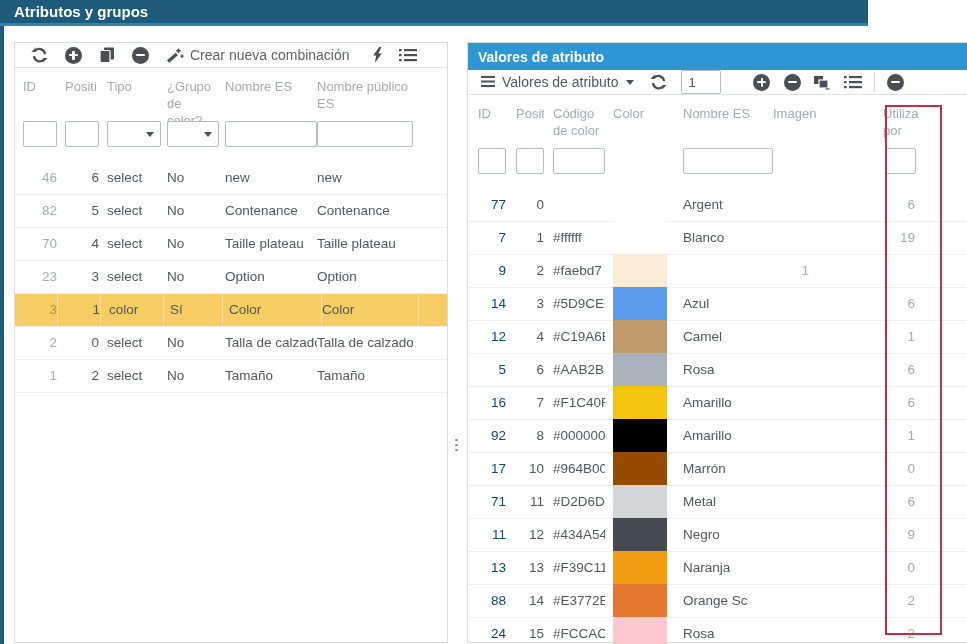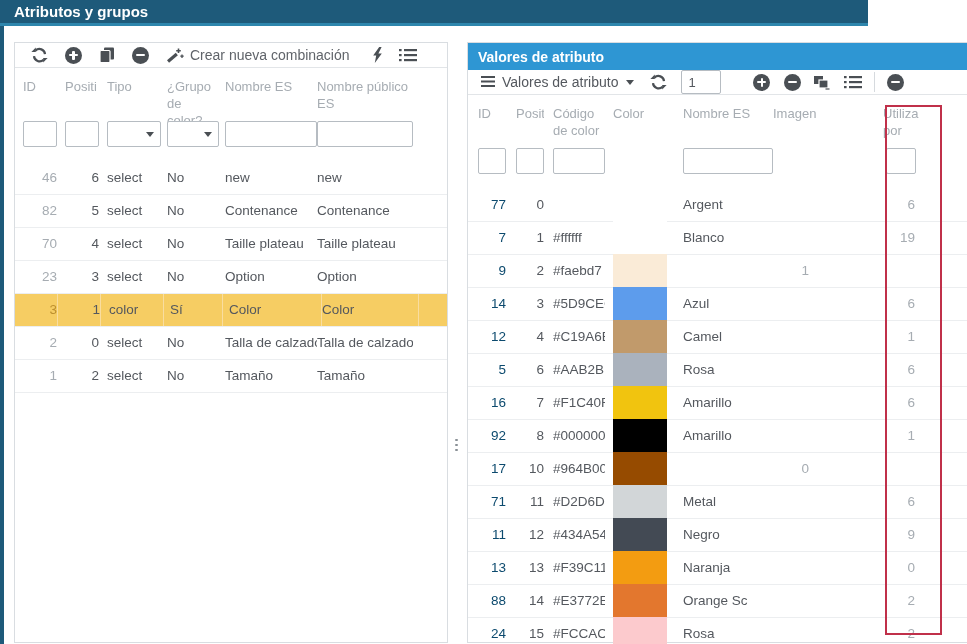--- a/index.html
+++ b/index.html
@@ -367,20 +367,21 @@
     <span class="v-nom clip">Amarillo</span>
     <span class="v-img"></span>
     <span class="v-use">1</span>
   </div>
 
   <div class="row vr v">
     <span class="v-id">17</span>
     <span class="v-pos">10</span>
     <span class="v-code clip">#964B00</span>
     <span class="v-sw" style="background: rgb(150, 75, 0);"></span>
+    <span class="v-nom clip">Marrón</span>
     <span class="v-img"></span>
     <span class="v-use">0</span>
   </div>
 
   <div class="row vr v">
     <span class="v-id">71</span>
     <span class="v-pos">11</span>
     <span class="v-code clip">#D2D6D8</span>
     <span class="v-sw" style="background: rgb(210, 214, 216);"></span>
     <span class="v-nom clip">Metal</span>

